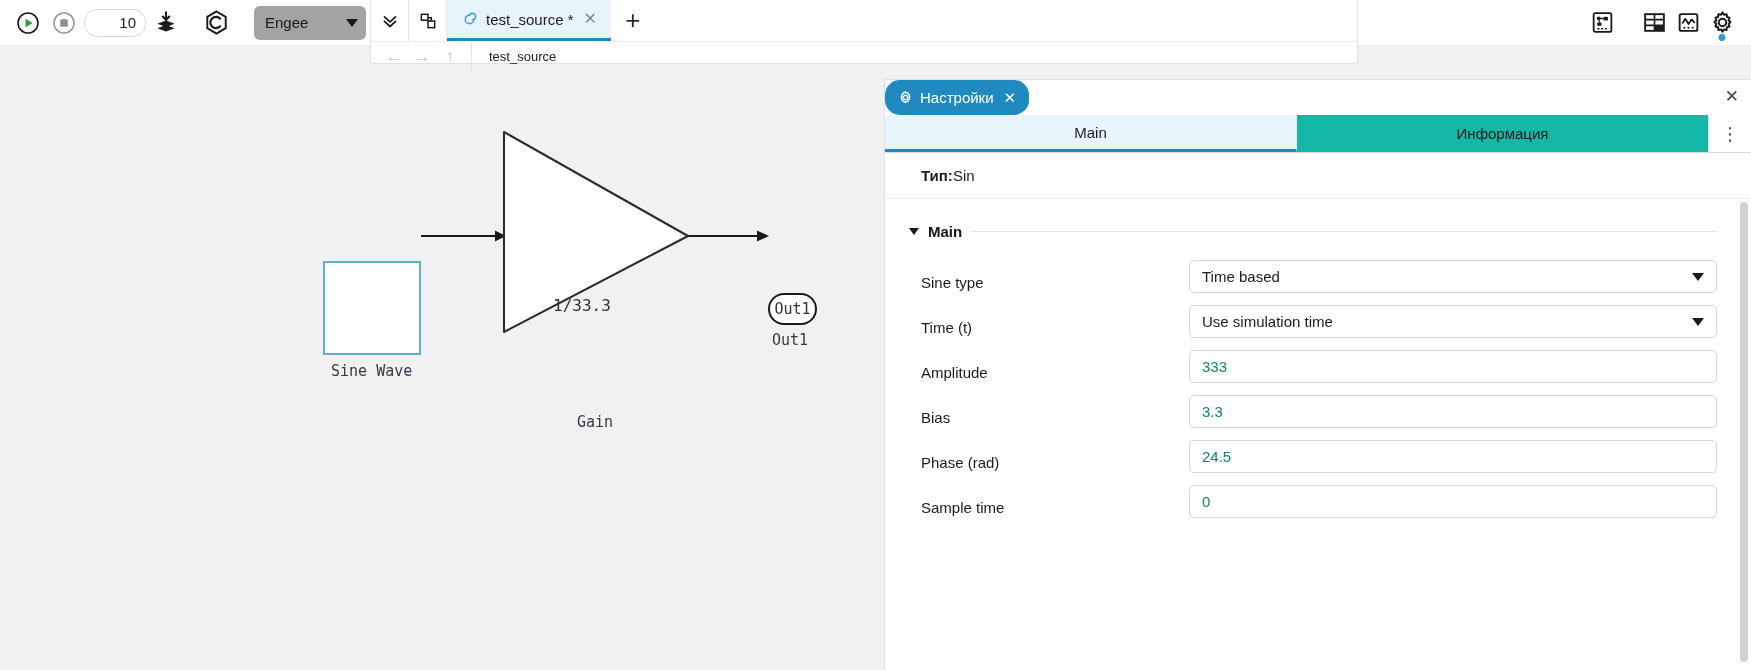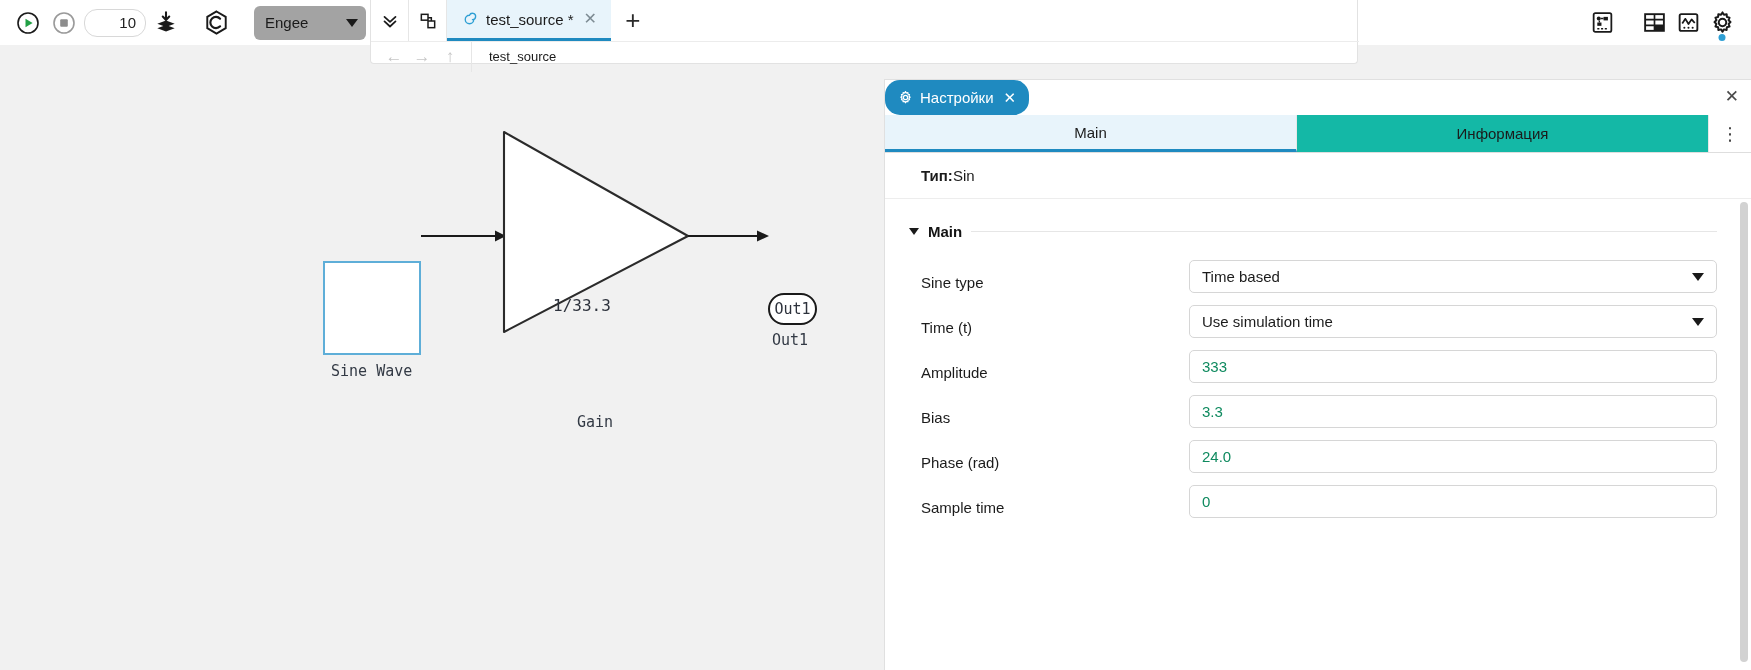--- a/index.html
+++ b/index.html
@@ -370,21 +370,21 @@
         <div class="field-label">Bias</div>
         <div class="field-ctrl">
           <span class="val-num">3.3</span>
         </div>
       </div>
 
 
       <div class="field-row">
         <div class="field-label">Phase (rad)</div>
         <div class="field-ctrl">
-          <span class="val-num">24.0</span>
+          <span class="val-num">24.5</span>
         </div>
       </div>
 
       <div class="field-row">
         <div class="field-label">Sample time</div>
         <div class="field-ctrl">
           <span class="val-num">0</span>
         </div>
       </div>
 

